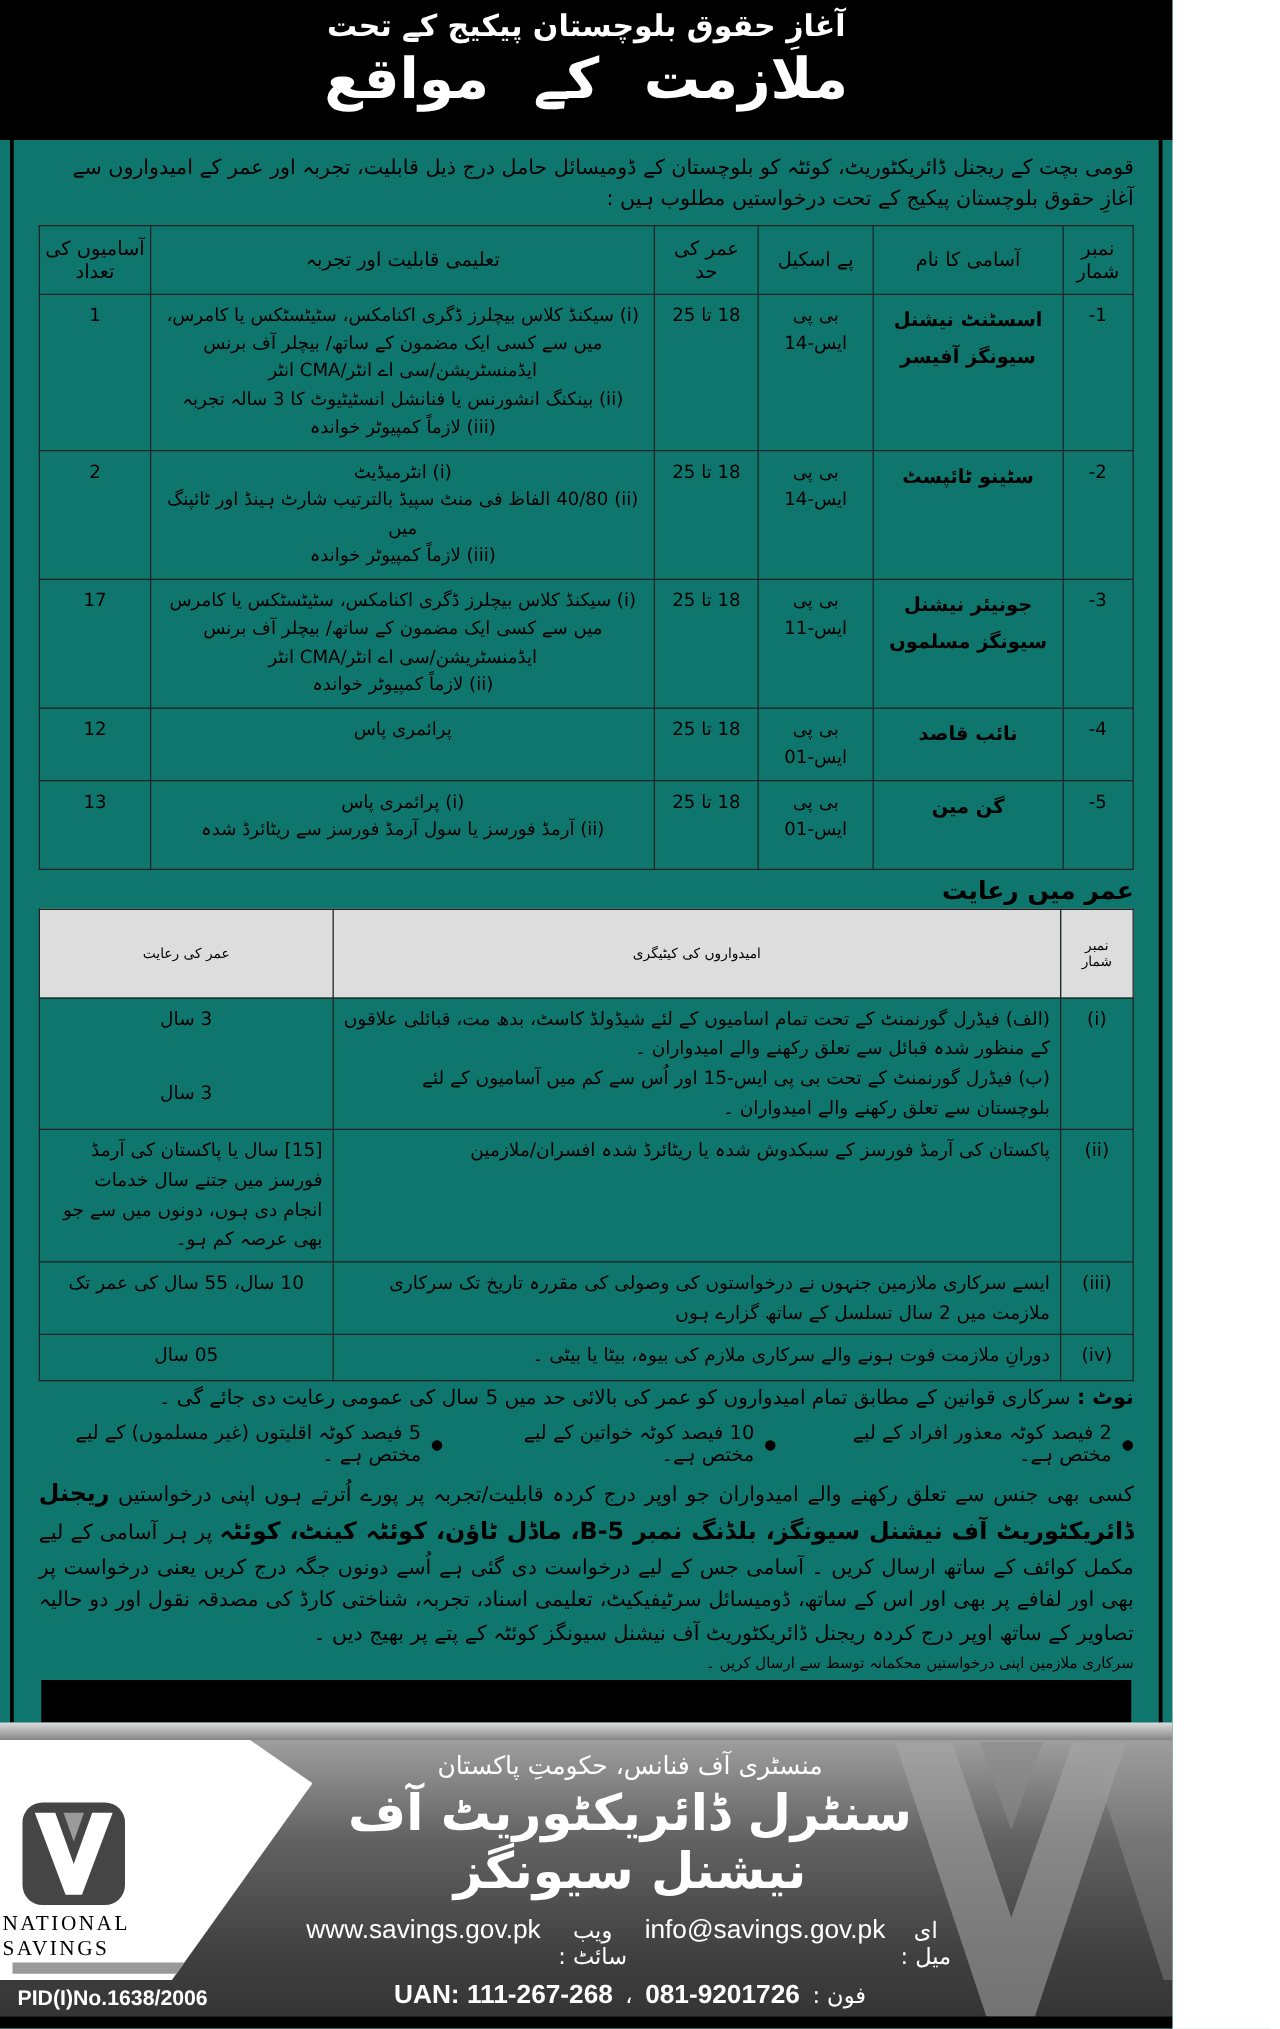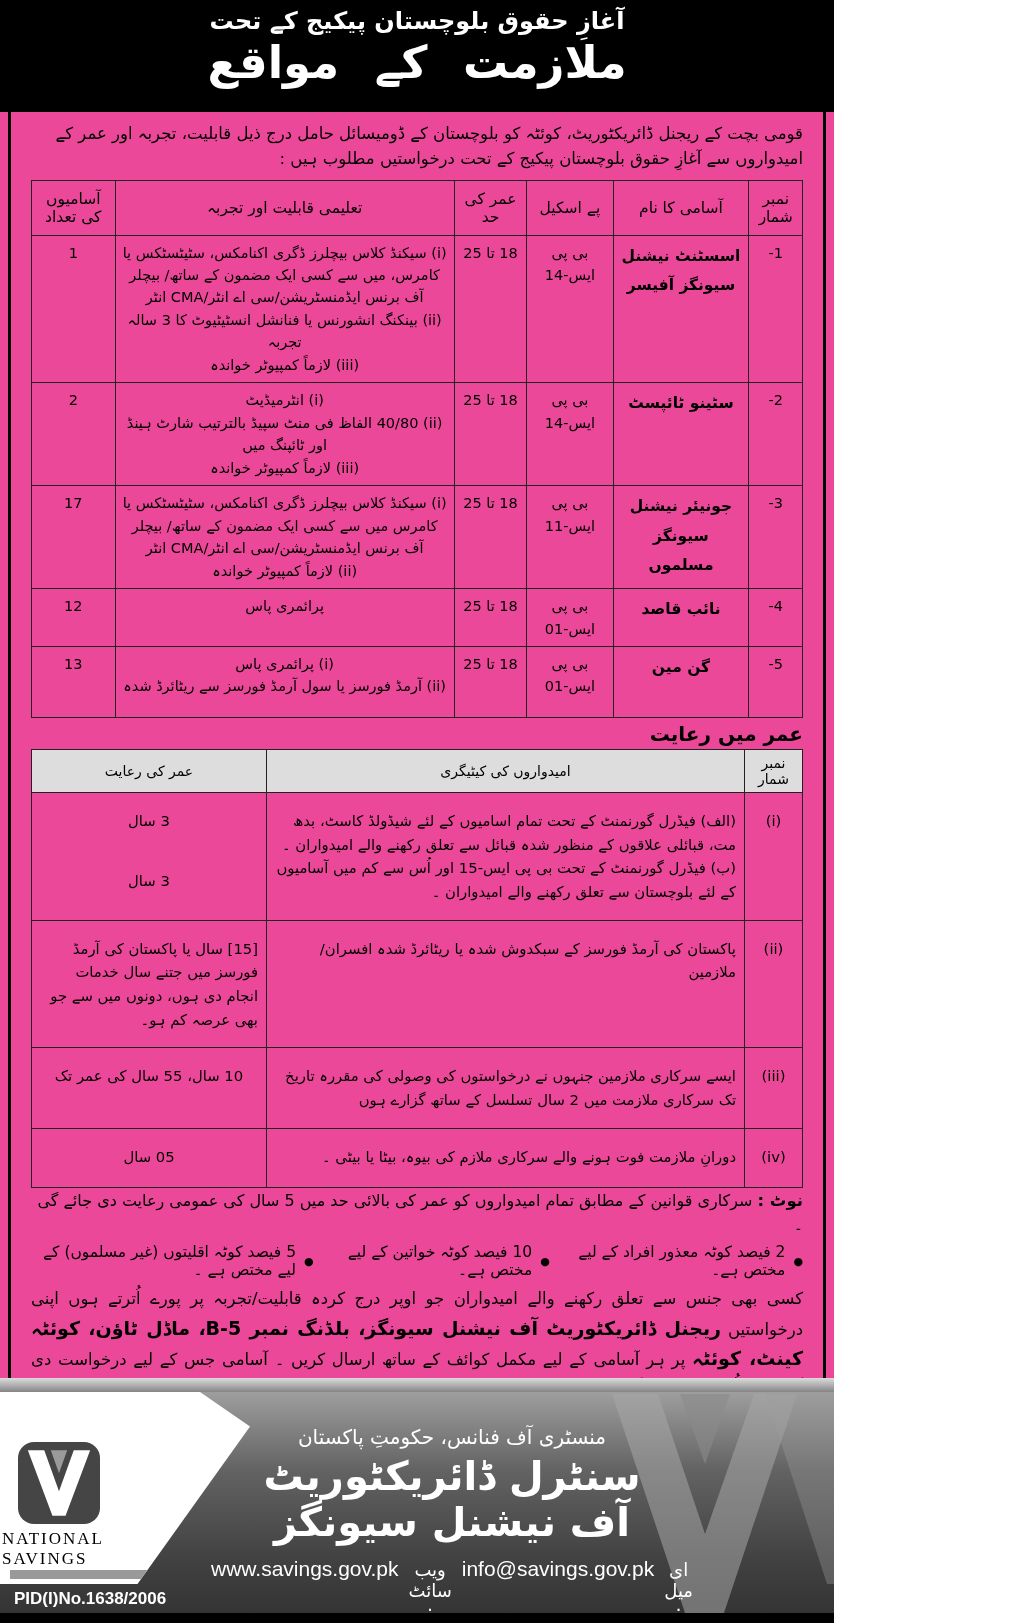--- a/index.html
+++ b/index.html
@@ -1,16 +1,16 @@
 <!DOCTYPE html>
 <html lang="ur"><head>
 <meta charset="utf-8">
 <style>
   html,body{margin:0;padding:0;background:#fff;}
-  .page{width:834px;height:1623px;position:relative;overflow:hidden;background:#ec4899;
+  .page{width:938px;height:1623px;position:relative;overflow:hidden;background:#0f766e;
         font-family:"DejaVu Sans",sans-serif;display:flex;flex-direction:column;color:#000;}
 
   
   .masthead{flex:0 0 auto;height:112px;background:#000;color:#fff;text-align:center;
             padding-top:7px;box-sizing:border-box;direction:rtl;}
   .m1{font-size:24px;font-weight:bold;}
   .m2{font-size:45px;font-weight:bold;margin-top:1px;word-spacing:20px;}
 
   
   .frame{flex:1 1 auto;margin:0 8px;border-left:3px solid #000;border-right:3px solid #000;
@@ -24,22 +24,22 @@
   .jobs .post{font-weight:bold;font-size:15.5px;line-height:1.9;}
   .jobs tr.jr0 td{height:108px;} .jobs tr.jr1 td{height:80px;} .jobs tr.jr2 td{height:88px;}
   .jobs tr.jr3 td{height:26px;} .jobs tr.jr4 td{height:58px;}
   .qual div{text-align:center;}
 
   .center-note{text-align:center;font-size:15.5px;margin:7px 0 5px;}
   .sec-h{font-size:20px;font-weight:bold;margin:4px 0 3px;}
   .intro2{font-size:16px;margin:0 0 6px;line-height:1.45;}
 
   .relax th,.relax td{border:1.6px solid #222;}
-  .relax th{background:#ddd;font-size:14px;font-weight:normal;text-align:center;height:38px;vertical-align:middle;padding:2px;}
-  .relax td{font-size:14.8px;vertical-align:top;padding:16px 8px;line-height:1.6;}
+  .relax th{background:#ddd;font-size:11px;font-weight:normal;text-align:center;height:38px;vertical-align:middle;padding:16px;}
+  .relax td{font-size:14.8px;vertical-align:top;padding:5px 8px;line-height:1.6;}
   .relax .sr{text-align:center;}
   .relax .cat{text-align:right;}
   .relax .rv{text-align:center;}
   .relax tr.rr0 td{height:94px;} .relax tr.rr1 td{height:84px;}
   .relax tr.rr2 td{height:36px;} .relax tr.rr3 td{height:26px;}
   .rv .b2{margin-top:36px;}
 
   .note-line{font-size:16px;margin:1px 0 3px;line-height:1.5;}
   .note-line b{font-size:16.5px;}
   .quotas{display:flex;direction:rtl;justify-content:center;gap:26px;font-size:15.5px;margin:6px 0 7px;}
@@ -59,21 +59,21 @@
           background:linear-gradient(#9e9e9e,#636363 35%,#424242 75%,#343434);}
   .f-black{height:10px;background:#000;}
   .wm{position:absolute;top:-8px;right:-18px;height:245px;width:430px;}
   .ribbon{position:absolute;left:0;top:0;width:250px;height:192px;background:#fff;
           clip-path:polygon(0 0,80% 0,100% 18%,55% 100%,0 100%);}
   .logo-mark{position:absolute;left:18px;top:50px;width:82px;height:82px;background:#454545;border-radius:16px;}
   .logo-text{position:absolute;left:2px;top:137px;font-family:"Liberation Serif",serif;
              font-size:17px;letter-spacing:2px;line-height:1.15;color:#000;}
   .logo-bar{position:absolute;left:10px;top:178px;width:148px;height:9px;background:#999;}
   .f-center{position:absolute;left:245px;right:175px;top:8px;text-align:center;color:#fff;direction:rtl;}
-  .ministry{font-size:20px;margin-top:25px;}
+  .ministry{font-size:20px;}
   .org{font-size:40px;font-weight:bold;margin-top:4px;}
   .contact,.phone{display:flex;direction:rtl;justify-content:center;align-items:baseline;gap:10px;color:#fff;}
   .contact{margin-top:12px;font-size:18px;}
   .contact .val{font-family:"Liberation Sans",sans-serif;font-size:21px;}
   .phone{margin-top:8px;font-size:18px;}
   .phone .pnum{font-family:"Liberation Sans",sans-serif;font-size:21px;font-weight:bold;}
   .pid{position:absolute;left:14px;bottom:4px;color:#fff;font-weight:bold;font-size:17px;
        font-family:"Liberation Sans",sans-serif;}
 </style>
 </head>

